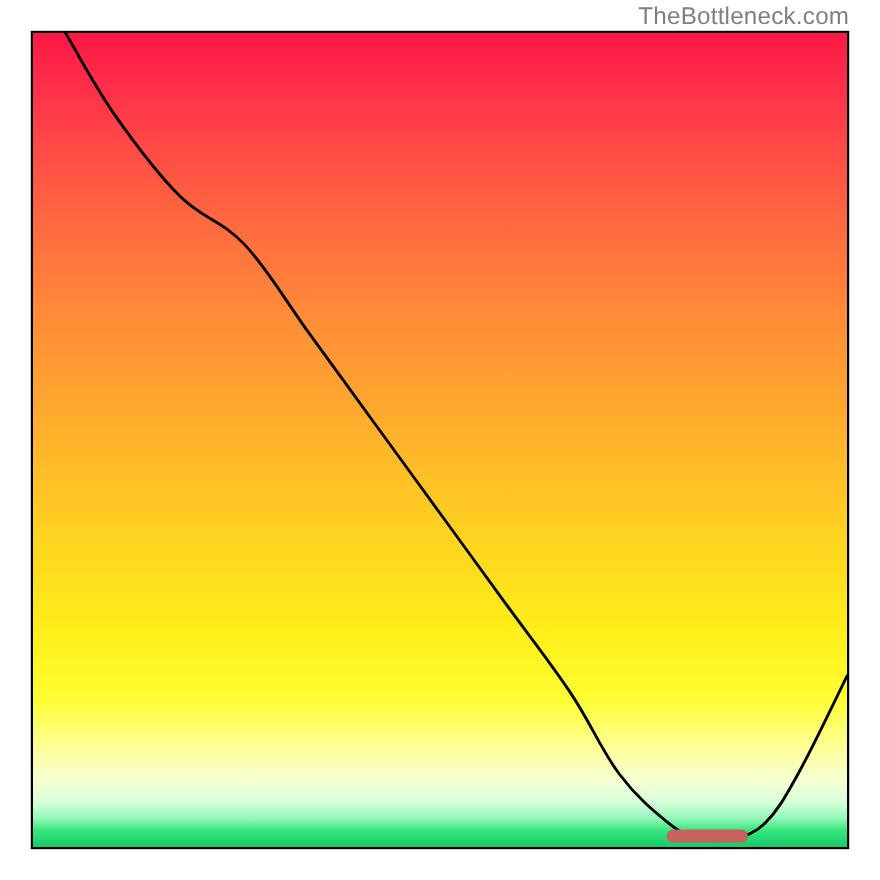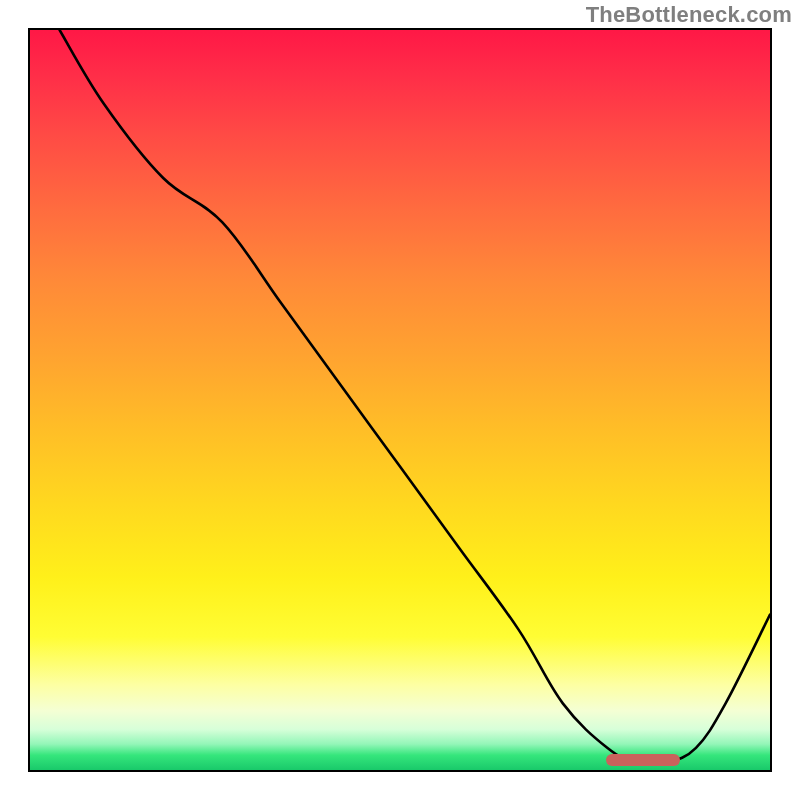--- a/index.html
+++ b/index.html
@@ -12,23 +12,23 @@
     overflow: hidden;
   }
   .stage {
     position: relative;
     width: 800px;
     height: 800px;
   }
   .watermark {
     position: absolute;
     top: 2px;
-    right: 8px;
+    right: 28px;
     font-size: 22px;
-    font-weight: 700;
+    font-weight: 400;
     color: #7f7f7f;
     letter-spacing: 0.2px;
     z-index: 20;
     text-align: center;
   }
   .plot-frame {
     position: absolute;
     left: 28px;
     top: 28px;
     width: 744px;

